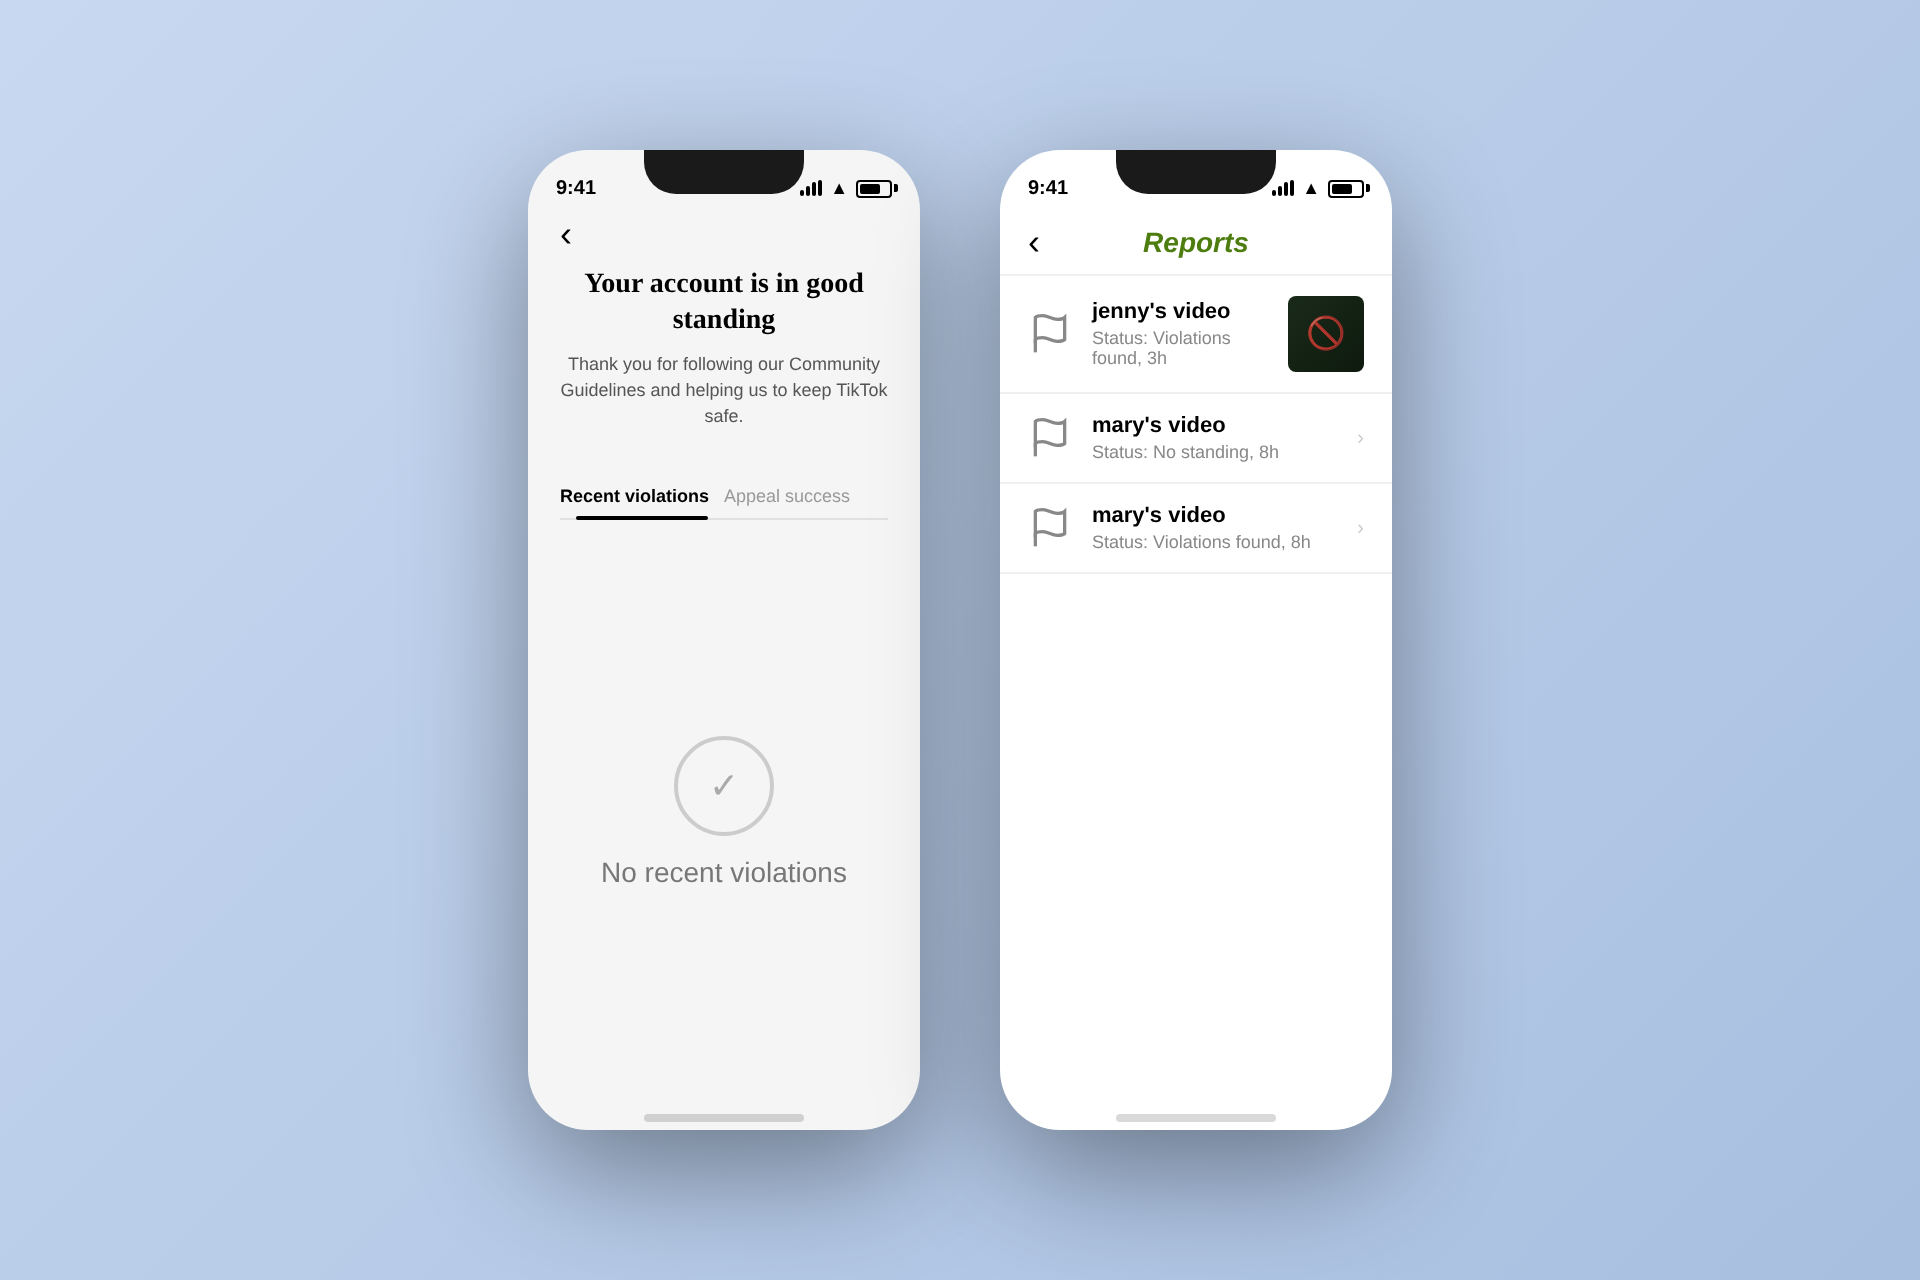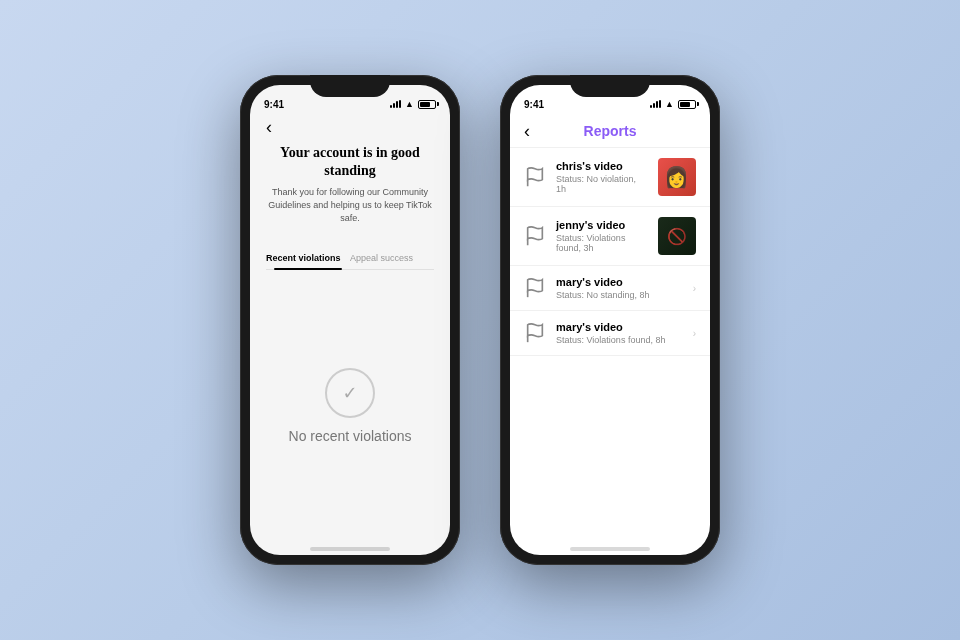--- a/index.html
+++ b/index.html
@@ -11,25 +11,24 @@
       display: flex;
       align-items: center;
       justify-content: center;
       gap: 40px;
       font-family: -apple-system, BlinkMacSystemFont, 'Helvetica Neue', sans-serif;
       overflow: hidden;
     }
 
     
     .phone {
-      width: 220px;
+      width: 196px;
       height: 490px;
       background: #1a1a1a;
       border-radius: 38px;
-      padding: 10px;
       box-shadow: 0 20px 60px rgba(0,0,0,0.4), inset 0 0 0 1px #333;
       position: relative;
       flex-shrink: 0;
     }
 
     .phone-screen {
       width: 100%;
       height: 100%;
       border-radius: 30px;
       overflow: hidden;
@@ -240,21 +239,22 @@
       position: absolute;
       left: 14px;
       font-size: 18px;
       color: #000;
       cursor: pointer;
     }
 
     .reports-title {
       font-size: 14px;
       font-weight: 700;
-      color: #8b5cf6;
+      color: #4d7c0f;
+      font-style: italic;
     }
 
     .report-list {
       flex: 1;
       overflow: hidden;
     }
 
     .report-item {
       display: flex;
       align-items: center;
@@ -405,35 +405,20 @@
       </div>
     </div>
 
     <div class="reports-header">
       <span class="reports-back">‹</span>
       <span class="reports-title">Reports</span>
     </div>
 
     <div class="report-list">
 
-      <div class="report-item">
-        <svg class="report-flag-icon" viewBox="0 0 24 24" fill="none" stroke="currentColor" stroke-width="1.8">
-          <path d="M4 15s1-1 4-1 5 2 8 2 4-1 4-1V3s-1 1-4 1-5-2-8-2-4 1-4 1z"></path>
-            <line x1="4" y1="22" x2="4" y2="15"></line>
-        </svg>
-        <div class="report-info">
-          <div class="report-name">chris's video</div>
-          <div class="report-status">Status: No violation, 1h</div>
-        </div>
-        <div class="report-thumb">
-          <div class="thumb-chris">
-            <span style="font-size:20px;">👩</span>
-          </div>
-        </div>
-      </div>
 
       <div class="report-item">
         <svg class="report-flag-icon" viewBox="0 0 24 24" fill="none" stroke="currentColor" stroke-width="1.8">
           <path d="M4 15s1-1 4-1 5 2 8 2 4-1 4-1V3s-1 1-4 1-5-2-8-2-4 1-4 1z"></path>
             <line x1="4" y1="22" x2="4" y2="15"></line>
         </svg>
         <div class="report-info">
           <div class="report-name">jenny's video</div>
           <div class="report-status">Status: Violations found, 3h</div>
         </div>

